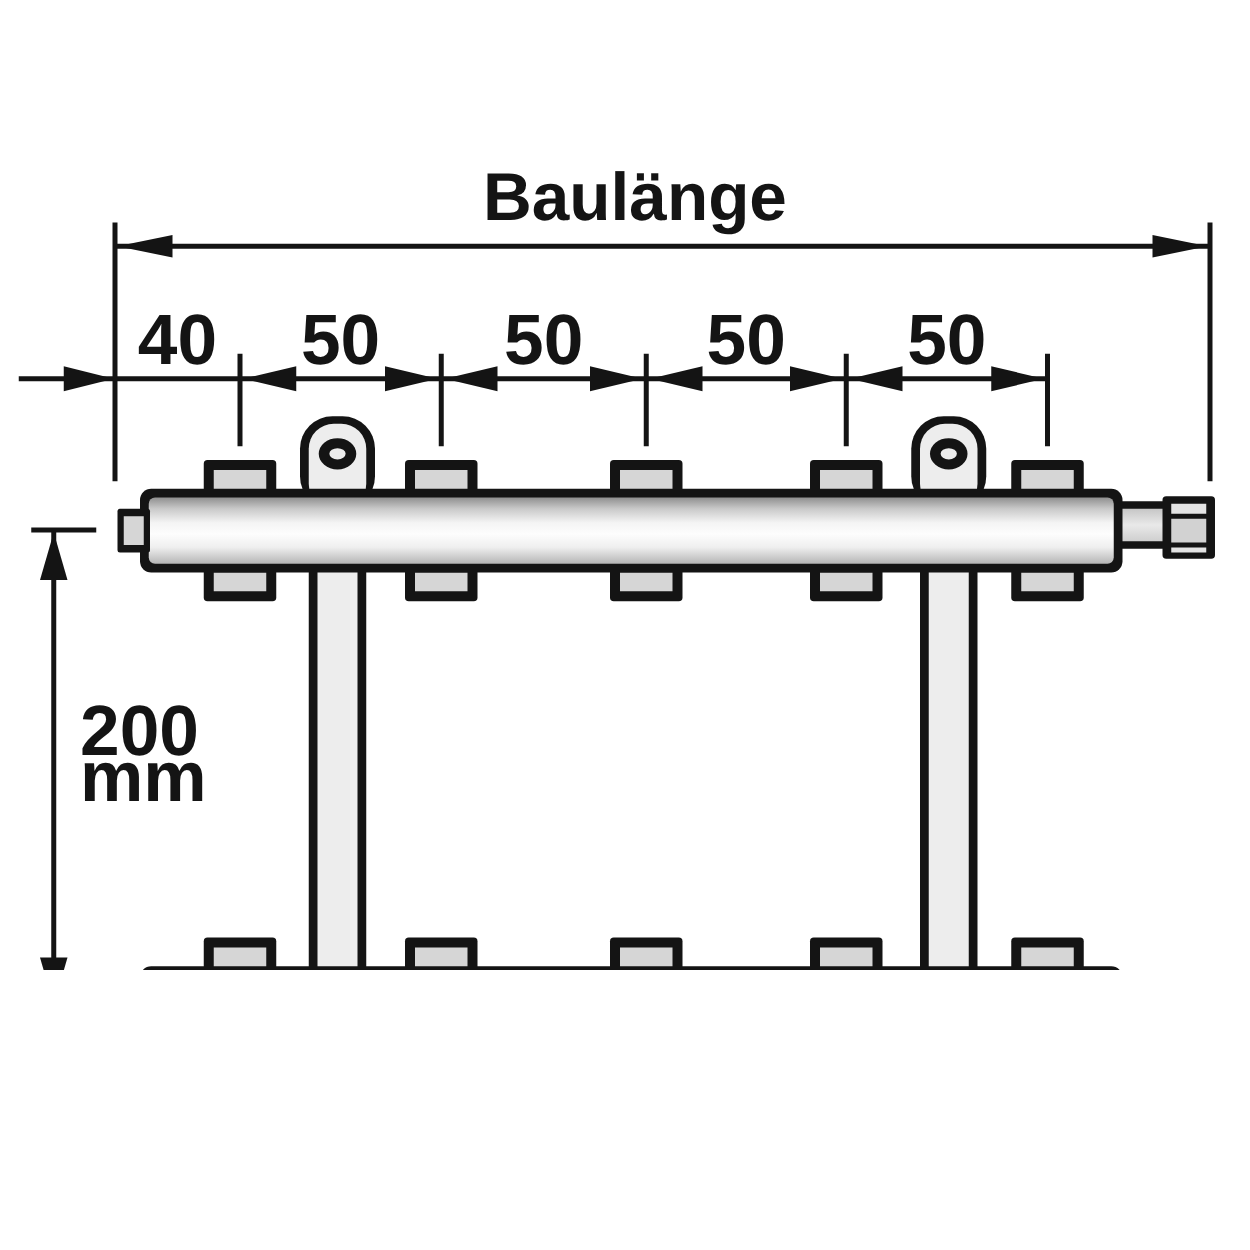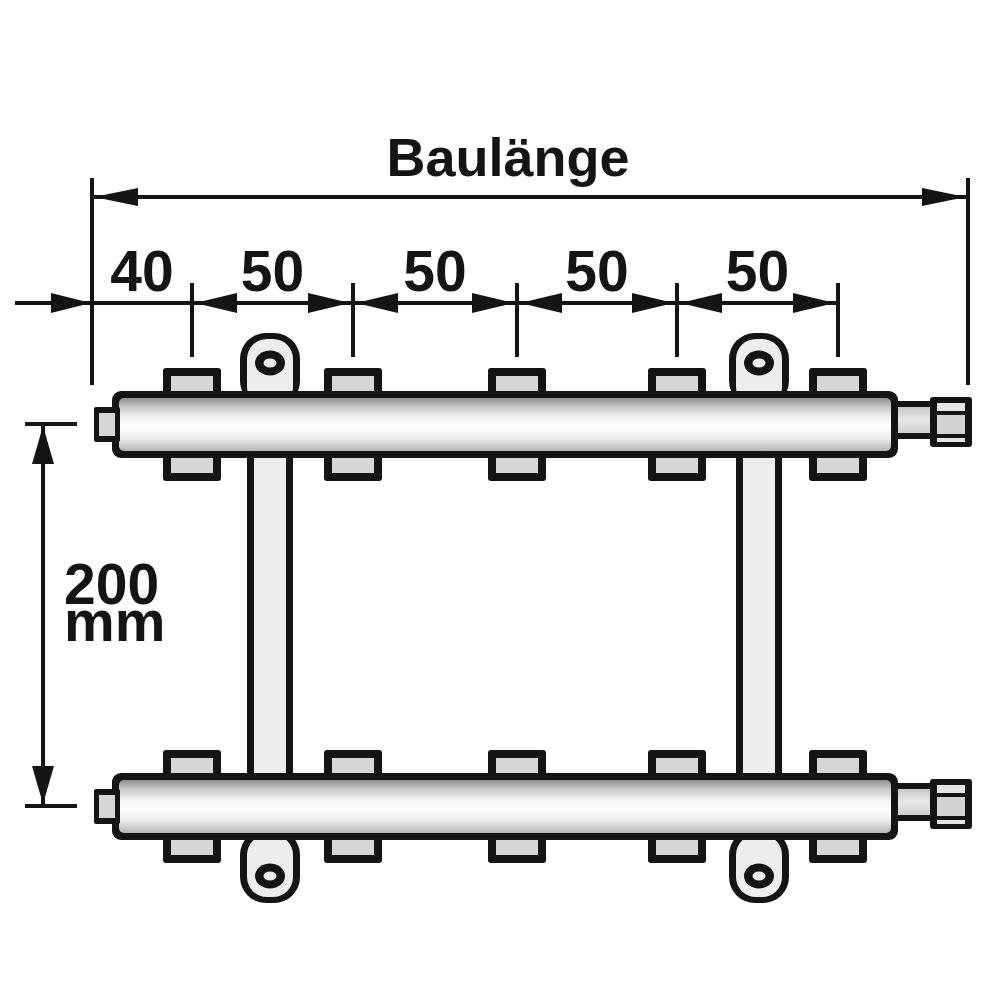--- a/index.html
+++ b/index.html
@@ -1,16 +1,16 @@
 <!DOCTYPE html>
 <html><head>
 <meta charset="utf-8">
 <style>
   html,body{margin:0;padding:0;background:#ffffff;}
-  .stage{position:relative;width:1000px;height:1000px;background:#ffffff;overflow:hidden;
+  .stage{position:relative;width:1000px;height:776px;background:#ffffff;overflow:hidden;
          font-family:"Liberation Sans",sans-serif;}
   svg{position:absolute;left:0;top:0;}
   text{fill:#141414;font-weight:700;font-family:"Liberation Sans",sans-serif;}
   .dim-title{font-size:54px;}
   .dim-num{font-size:57px;}
 </style>
 </head>
 <body>
 
 <div class="stage">

